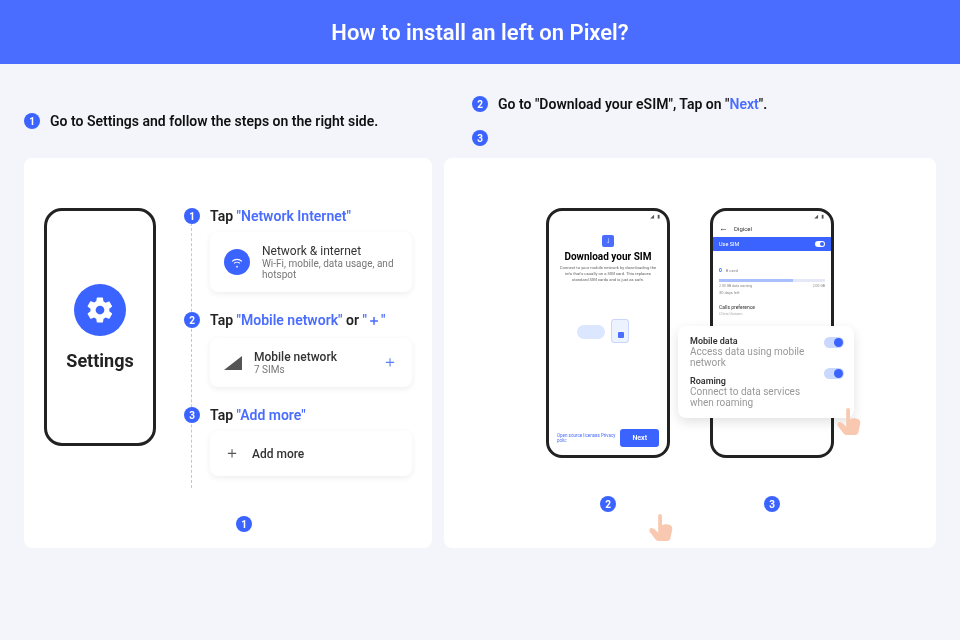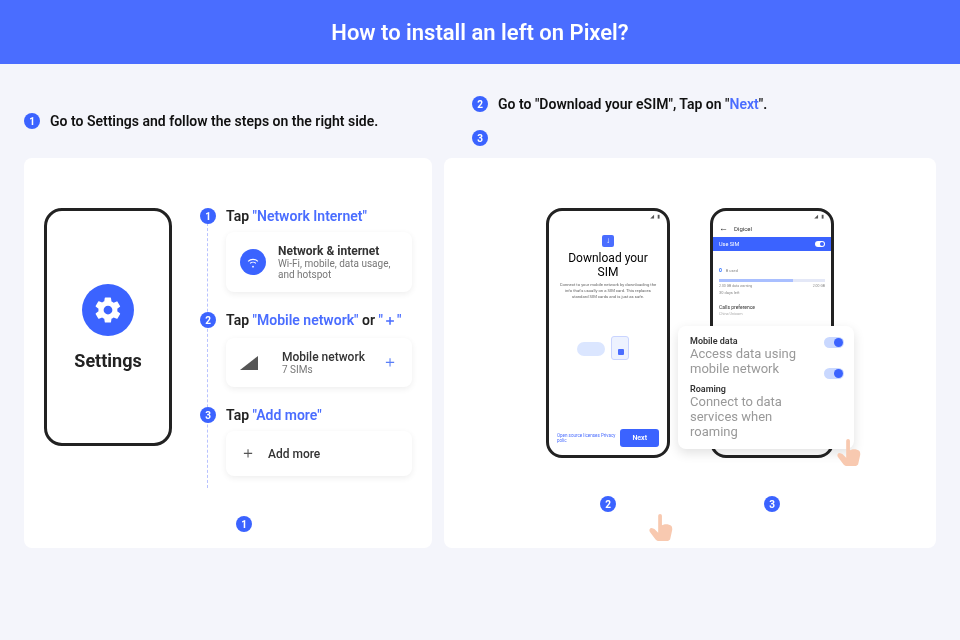--- a/index.html
+++ b/index.html
@@ -11,21 +11,21 @@
   .intro-right { flex: 1; display: flex; flex-direction: column; gap: 18px; }
   .intro-line { display: flex; align-items: center; gap: 10px; }
   .num-badge { width: 16px; height: 16px; border-radius: 50%; background: #3b63ff; color: #fff; font-size: 10px; font-weight: 700; display: flex; align-items: center; justify-content: center; flex-shrink: 0; }
   .intro-text { font-size: 14px; font-weight: 600; color: #111; }
   .link { color: #4a6dff; }
   .panels { display: flex; padding: 0 24px; gap: 12px; }
   .panel { background: #fff; border-radius: 8px; height: 390px; position: relative; }
   .panel-left { width: 408px; padding: 50px 20px 20px; display: flex; gap: 28px; }
   .panel-right { flex: 1; padding: 50px 20px 20px; display: flex; gap: 40px; justify-content: center; }
   
-  .phone-frame { width: 128px; height: 238px; border: 3.5px solid #222; border-radius: 18px; display: flex; flex-direction: column; align-items: center; justify-content: center; gap: 14px; background: #fff; }
+  .phone-frame { width: 112px; height: 238px; border: 3.5px solid #222; border-radius: 18px; display: flex; flex-direction: column; align-items: center; justify-content: center; gap: 14px; background: #fff; }
   .gear-circle { width: 52px; height: 52px; border-radius: 50%; background: #3b63ff; display: flex; align-items: center; justify-content: center; }
   .gear-circle svg { width: 30px; height: 30px; fill: #fff; }
   .settings-label { font-weight: 700; font-size: 18px; color: #222; }
   .steps { flex: 1; display: flex; flex-direction: column; gap: 20px; position: relative; }
   .steps::before { content: ""; position: absolute; left: 7px; top: 10px; bottom: 40px; border-left: 1px dashed #b8c2ff; }
   .step-row { display: flex; align-items: flex-start; gap: 10px; position: relative; z-index: 1; }
   .step-title { font-size: 14px; font-weight: 600; color: #222; margin-bottom: 8px; }
   .step-body { flex: 1; }
   .card { background: #fff; border-radius: 8px; box-shadow: 0 2px 6px rgba(0,0,0,.07); padding: 12px 14px; display: flex; align-items: center; gap: 12px; font-size: 12px; color: #333; }
   .card .sub { font-size: 10px; color: #777; }
@@ -36,21 +36,21 @@
   .card-split { justify-content: space-between; }
   
   .mini { width: 124px; position: relative; }
   .mini-frame { width: 124px; height: 250px; border: 3px solid #222; border-radius: 16px; background: #fff; overflow: hidden; position: relative; }
   .statusbar { height: 10px; display: flex; align-items: center; justify-content: space-between; padding: 0 6px; font-size: 5px; color: #555; }
   .statusbar .right { letter-spacing: 1px; }
   
   .dl-body { padding: 6px 8px 0; text-align: center; }
   .dl-icon { width: 12px; height: 12px; background: #4a6dff; border-radius: 2px; margin: 8px auto 4px; position: relative; }
   .dl-icon::after { content: "↓"; color: #fff; font-size: 8px; position: absolute; inset: 0; line-height: 12px; }
-  .dl-title { font-size: 12px; font-weight: 400; margin-bottom: 3px; }
+  .dl-title { font-size: 10px; font-weight: 700; margin-bottom: 3px; }
   .dl-desc { font-size: 4.2px; color: #666; line-height: 1.4; }
   .dl-illus { margin: 28px auto 0; width: 70px; height: 50px; position: relative; }
   .cloud { width: 28px; height: 14px; background: #dbe6ff; border-radius: 8px; position: absolute; left: 4px; top: 14px; }
   .simcard { width: 18px; height: 24px; background: #edf2ff; border: 1px solid #c9d4ff; border-radius: 3px; position: absolute; right: 14px; top: 8px; }
   .simcard::after { content: ""; width: 6px; height: 6px; background: #4a6dff; border-radius: 1px; position: absolute; bottom: 4px; left: 6px; }
   .dl-footer { position: absolute; bottom: 8px; left: 8px; right: 8px; display: flex; justify-content: space-between; align-items: center; }
   .dl-links { font-size: 4.5px; color: #4a6dff; }
   .next-btn { background: #3b63ff; color: #fff; font-size: 7px; font-weight: 600; padding: 5px 12px; border-radius: 3px; }
   .finger { position: absolute; width: 30px; height: 30px; bottom: -14px; right: -6px; z-index: 3; }
   .finger svg { width: 100%; height: 100%; }
@@ -64,21 +64,21 @@
   .data-used { font-size: 5px; color: #266bff; font-weight: 700; }
   .data-sub { font-size: 4px; color: #888; }
   .bar { height: 3px; background: #e4e8f7; margin: 3px 0 2px; position: relative; }
   .bar::before { content: ""; position: absolute; left: 0; top: 0; bottom: 0; width: 70%; background: #a9bfff; }
   .barlabels { display: flex; justify-content: space-between; font-size: 3.5px; color: #888; }
   .p3-item { padding: 5px 6px; font-size: 5px; color: #333; }
   .p3-item .sub { font-size: 3.8px; color: #aaa; display: block; margin-top: 1px; }
   .overlay-card { position: absolute; left: -32px; top: 118px; width: 176px; background: #fff; border-radius: 8px; box-shadow: 0 4px 12px rgba(0,0,0,.12); padding: 10px 38px 10px 12px; z-index: 2; }
   .ov-row { margin-bottom: 8px; }
   .ov-title { font-size: 9px; font-weight: 600; color: #333; }
-  .ov-sub { font-size: 13px; color: #999; }
+  .ov-sub { font-size: 10px; color: #999; }
   .toggle { position: absolute; right: 10px; width: 20px; height: 11px; background: #c9d8ff; border-radius: 6px; }
   .toggle::after { content: ""; width: 9px; height: 9px; background: #3b63ff; border-radius: 50%; position: absolute; right: 1px; top: 1px; }
   .tg1 { top: 11px; } .tg2 { top: 42px; }
   .overlay-card .finger { bottom: -18px; right: -10px; }
   .card-badge { position: absolute; bottom: 16px; left: 50%; transform: translateX(-50%); }
   .panel-left .card-badge { left: 220px; }
   .mini .card-badge { left: 62px; }
 </style>
 </head>
 <body>
@@ -122,33 +122,33 @@
         <span class="num-badge">1</span>
         <div class="step-body">
           <div class="step-title"><span>Tap </span><span class="link">"Network Internet"</span></div>
           <div class="card">
             <div class="icon-round">
                 <svg viewBox="0 0 24 24">
                   <path d="M12 18.5a1.5 1.5 0 1 0 1.5 1.5A1.5 1.5 0 0 0 12 18.5Zm-4.2-3.4a6 6 0 0 1 8.4 0l1.4-1.4a8 8 0 0 0-11.2 0Zm-3.5-3.5a11 11 0 0 1 15.4 0l1.4-1.4a13 13 0 0 0-18.2 0Z"></path>
                 </svg>
               </div>
             <div>
-              <div style="font-weight:700">Network &amp; internet</div>
+              <div style="font-weight:400">Network &amp; internet</div>
               <div class="sub">Wi-Fi, mobile, data usage, and hotspot</div>
             </div>
           </div>
         </div>
       </div>
 
       <div class="step-row">
         <span class="num-badge">2</span>
         <div class="step-body">
           <div class="step-title"><span>Tap </span><span class="link">"Mobile network"</span><span> or </span><span class="link">"＋"</span></div>
           <div class="card card-split">
-            <div style="display:flex;align-items:center;gap:24px">
+            <div style="display:flex;align-items:center;gap:12px">
               <div class="signal-icon"></div>
               <div>
                 <div style="font-weight:500">Mobile network</div>
                 <div class="sub">7 SIMs</div>
               </div>
             </div>
             <span class="plus">＋</span>
           </div>
         </div>
       </div>

